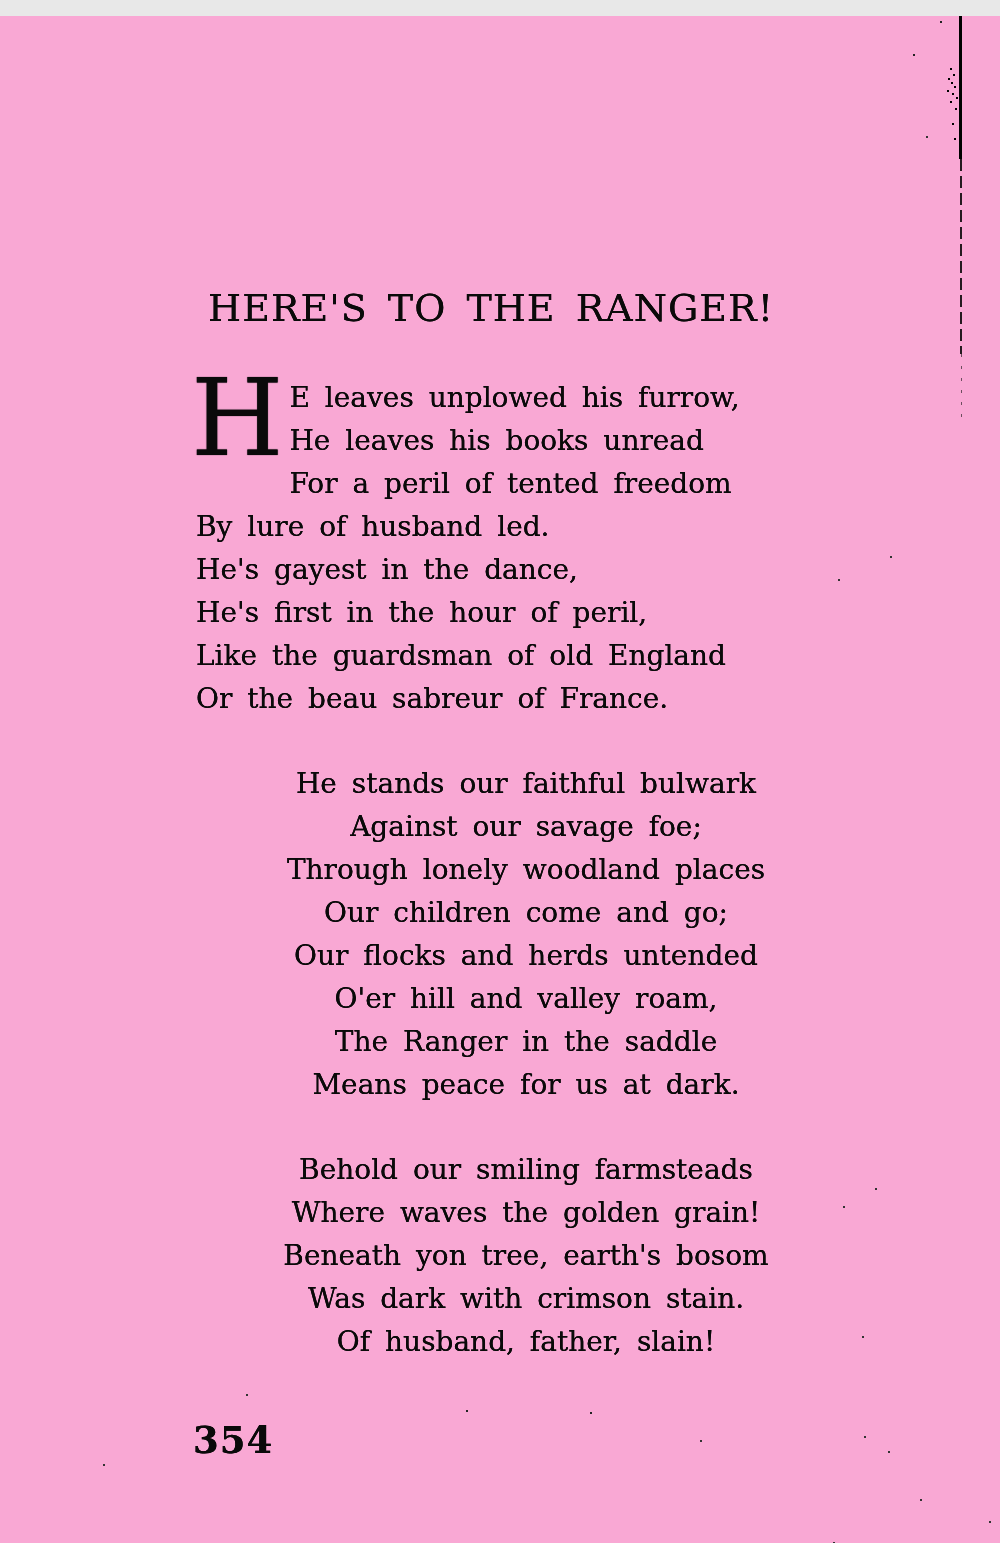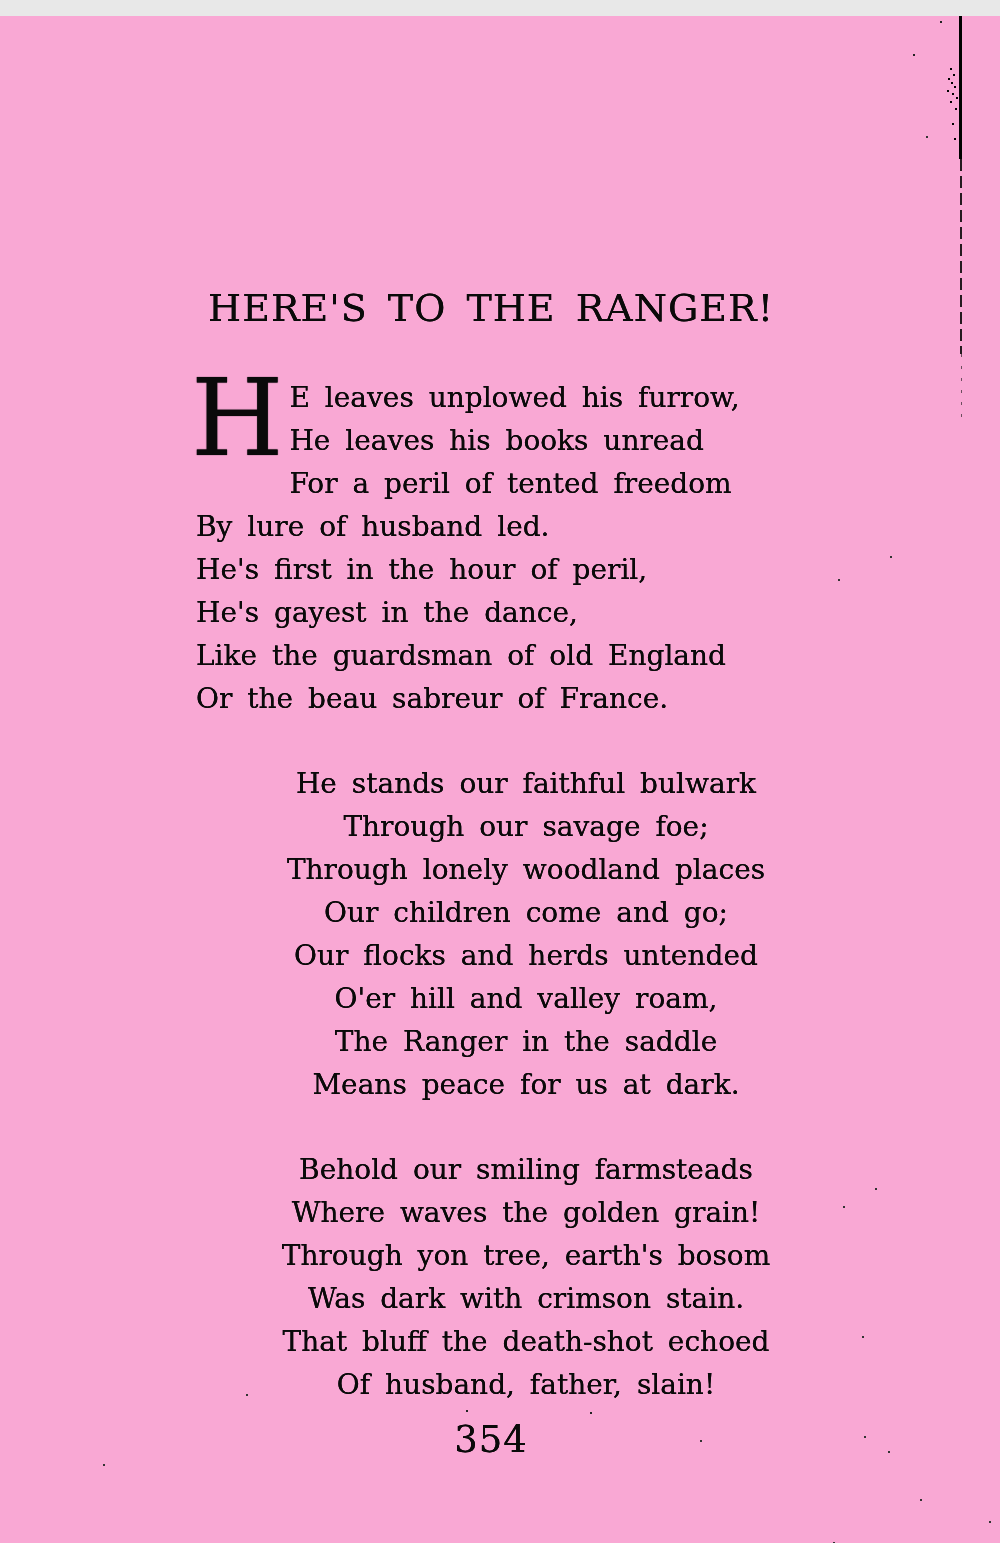--- a/index.html
+++ b/index.html
@@ -48,23 +48,23 @@
     line-height: 82px;
     height: 86px;
     margin: 2px 6px 0 -5px;
     text-shadow: 0 0 1px #000;
   }
   .pagenum {
     position: absolute;
     top: 1402px;
     left: 193px;
     width: 596px;
-    text-align: center;
+    text-align: left;
     font-size: 37px;
-    font-weight: normal;
+    font-weight: bold;
     letter-spacing: 1px;
     text-shadow: 0 0 0.5px #000;
   }
   
   .scanline-thick {
     position: absolute;
     left: 959px; top: 0;
     width: 3px; height: 143px;
     background: #000;
   }
@@ -113,41 +113,40 @@
 <div class="page">
   <h1 class="title" style="margin:0; font-weight:normal;">HERE'S TO THE RANGER!</h1>
 
   <div class="poem">
       <div class="stanza">
         <span class="dropcap">H</span>
         <div class="line">E leaves unplowed his furrow,</div>
         <div class="line indent2">He leaves his books unread</div>
         <div class="line">For a peril of tented freedom</div>
         <div class="line">By lure of husband led.</div>
+        <div class="line">He's gayest in the dance,</div>
         <div class="line">He's first in the hour of peril,</div>
-        <div class="line">He's gayest in the dance,</div>
         <div class="line">Like the guardsman of old England</div>
         <div class="line">Or the beau sabreur of France.</div>
       </div>
       <div class="stanza">
         <div class="line">He stands our faithful bulwark</div>
-        <div class="line">Through our savage foe;</div>
+        <div class="line">Against our savage foe;</div>
         <div class="line">Through lonely woodland places</div>
         <div class="line">Our children come and go;</div>
         <div class="line">Our flocks and herds untended</div>
         <div class="line">O'er hill and valley roam,</div>
         <div class="line">The Ranger in the saddle</div>
         <div class="line">Means peace for us at dark.</div>
       </div>
       <div class="stanza">
         <div class="line">Behold our smiling farmsteads</div>
         <div class="line">Where waves the golden grain!</div>
-        <div class="line">Through yon tree, earth's bosom</div>
+        <div class="line">Beneath yon tree, earth's bosom</div>
         <div class="line">Was dark with crimson stain.</div>
-        <div class="line">That bluff the death-shot echoed</div>
         <div class="line">Of husband, father, slain!</div>
       </div>
     </div>
 
   <div class="pagenum">354</div>
 
   <div class="scanline-thick"></div>
   <div class="scanline-thin"></div>
   <div class="scanline-fade"></div>
   <div class="scanfuzz"></div>

